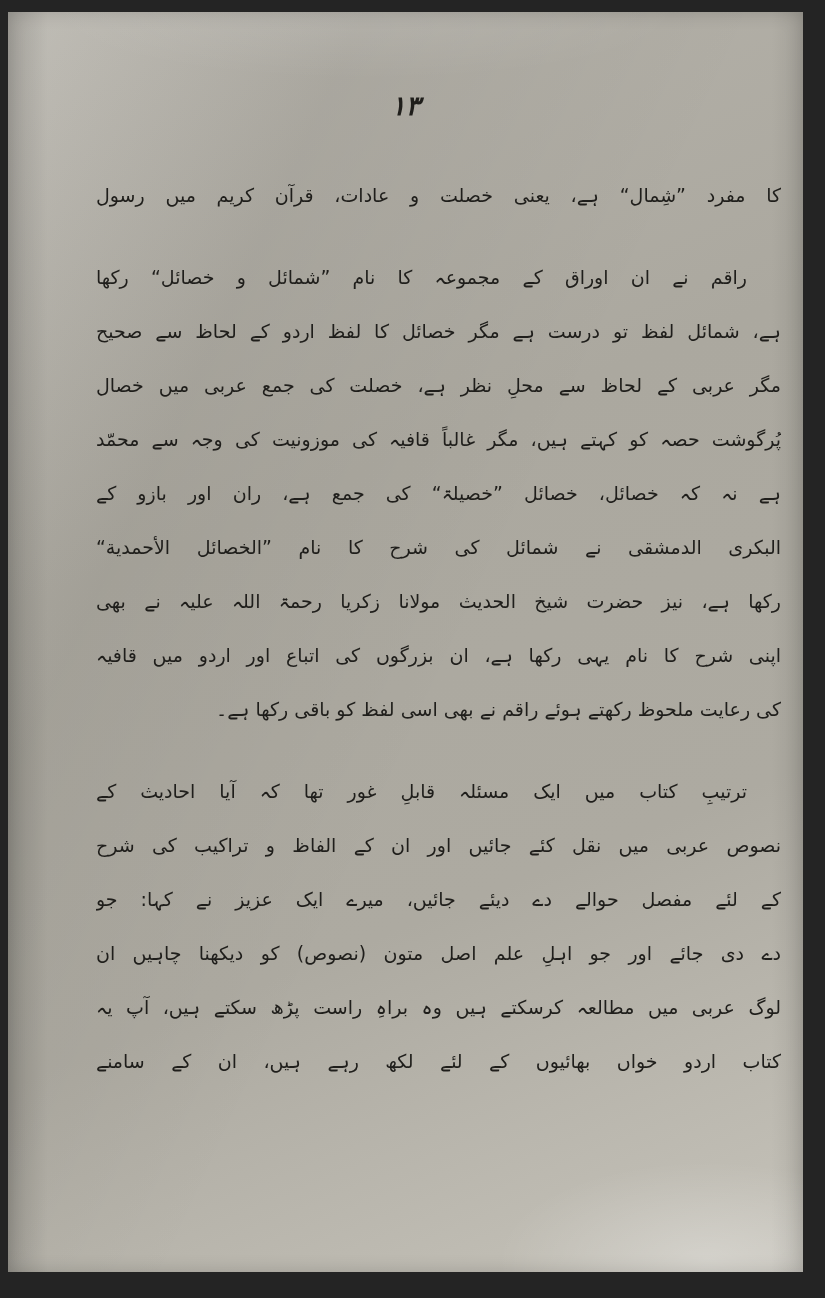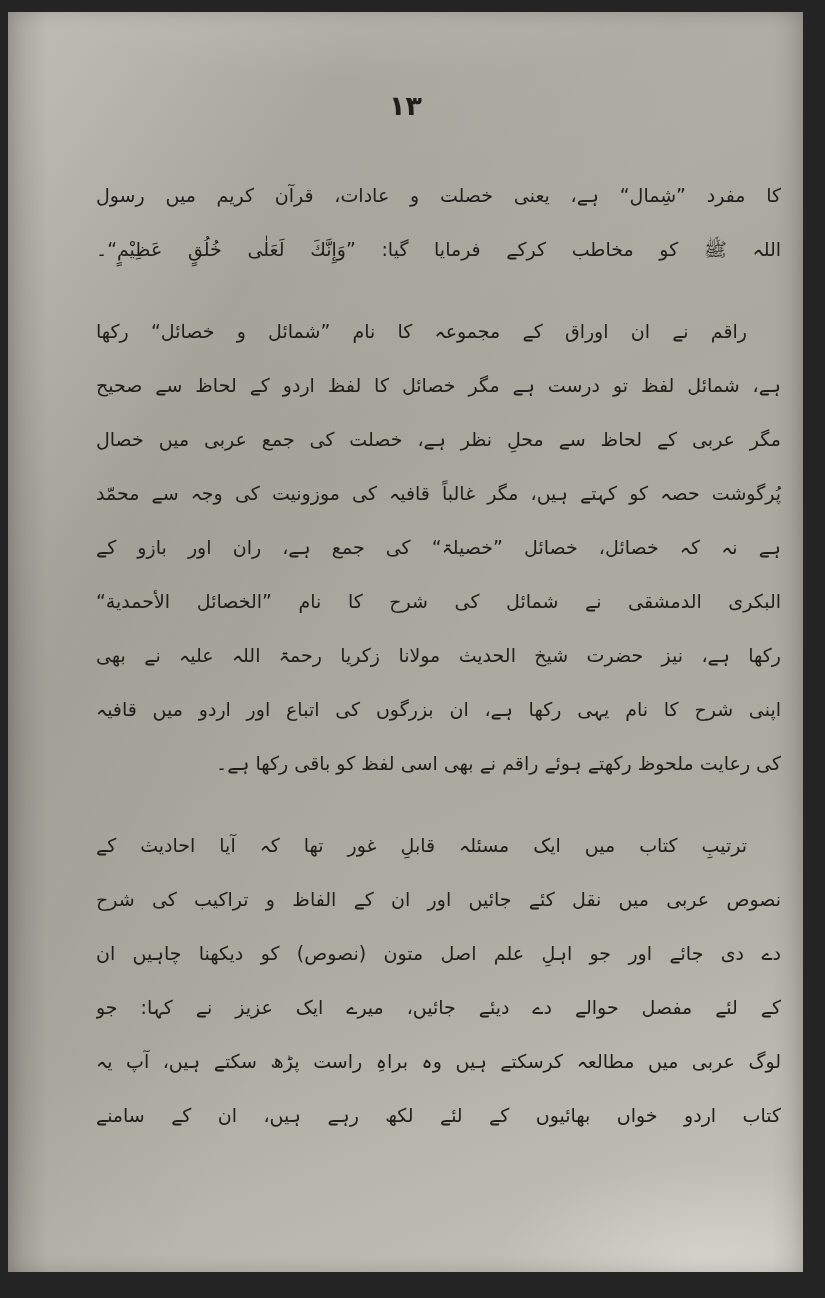--- a/index.html
+++ b/index.html
@@ -45,20 +45,21 @@
   .page-number {
     position: absolute;
     top: 78px;
     left: 0;
     right: 0;
     text-align: center;
     font-size: 27px;
     font-weight: bold;
     color: var(--ink, #1f1e1b);
     letter-spacing: 2px;
+    font-style: italic;
   }
   .text-block {
     position: absolute;
     top: 148px;
     right: 14px;
     left: 80px;
     direction: rtl;
     color: var(--ink, #1f1e1b);
     font-size: 19px;
     line-height: 54px;
@@ -78,36 +79,35 @@
 </style>
 </head>
 <body>
 
 <div class="frame">
   <div class="paper">
     <div class="page-number">۱۳</div>
     <div class="text-block">
         <div class="para">
           <div class="line">کا مفرد ”شِمال“ ہے، یعنی خصلت و عادات، قرآن کریم میں رسول</div>
-          <div class="line">اللہ ﷺ کو مخاطب کرکے فرمایا گیا: ”وَإِنَّكَ لَعَلٰى خُلُقٍ عَظِيْمٍ“۔</div>
         </div>
         <div class="para">
           <div class="line indent">راقم نے ان اوراق کے مجموعہ کا نام ”شمائل و خصائل“ رکھا</div>
           <div class="line">ہے، شمائل لفظ تو درست ہے مگر خصائل کا لفظ اردو کے لحاظ سے صحیح</div>
           <div class="line">مگر عربی کے لحاظ سے محلِ نظر ہے، خصلت کی جمع عربی میں خصال</div>
           <div class="line">پُرگوشت حصہ کو کہتے ہیں، مگر غالباً قافیہ کی موزونیت کی وجہ سے محمّد</div>
           <div class="line">ہے نہ کہ خصائل، خصائل ”خصیلۃ“ کی جمع ہے، ران اور بازو کے</div>
           <div class="line">البکری الدمشقی نے شمائل کی شرح کا نام ”الخصائل الأحمدية“</div>
           <div class="line">رکھا ہے، نیز حضرت شیخ الحدیث مولانا زکریا رحمۃ اللہ علیہ نے بھی</div>
           <div class="line">اپنی شرح کا نام یہی رکھا ہے، ان بزرگوں کی اتباع اور اردو میں قافیہ</div>
           <div class="line endline">کی رعایت ملحوظ رکھتے ہوئے راقم نے بھی اسی لفظ کو باقی رکھا ہے۔</div>
         </div>
         <div class="para">
           <div class="line indent">ترتیبِ کتاب میں ایک مسئلہ قابلِ غور تھا کہ آیا احادیث کے</div>
           <div class="line">نصوص عربی میں نقل کئے جائیں اور ان کے الفاظ و تراکیب کی شرح</div>
+          <div class="line">کے لئے مفصل حوالے دے دیئے جائیں، میرے ایک عزیز نے کہا: جو</div>
           <div class="line">دے دی جائے اور جو اہلِ علم اصل متون (نصوص) کو دیکھنا چاہیں ان</div>
-          <div class="line">کے لئے مفصل حوالے دے دیئے جائیں، میرے ایک عزیز نے کہا: جو</div>
           <div class="line">لوگ عربی میں مطالعہ کرسکتے ہیں وہ براہِ راست پڑھ سکتے ہیں، آپ یہ</div>
           <div class="line">کتاب اردو خواں بھائیوں کے لئے لکھ رہے ہیں، ان کے سامنے</div>
         </div>
       </div>
   </div>
 </div>
 
 </body></html>

